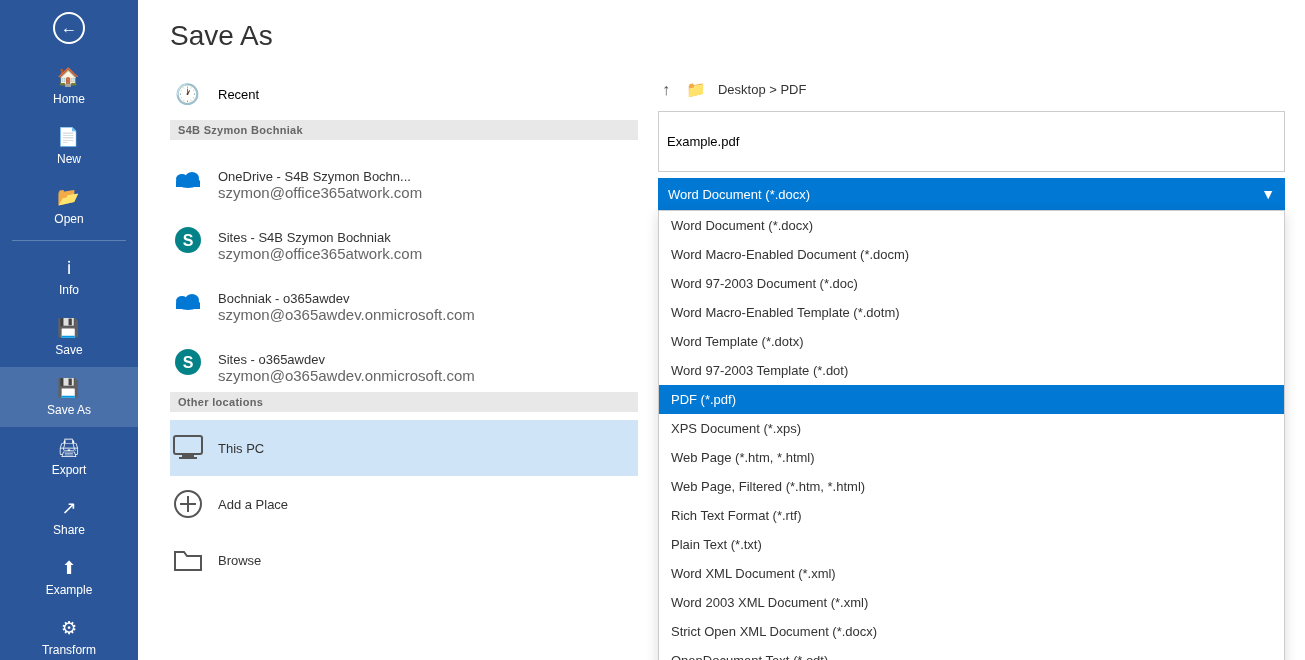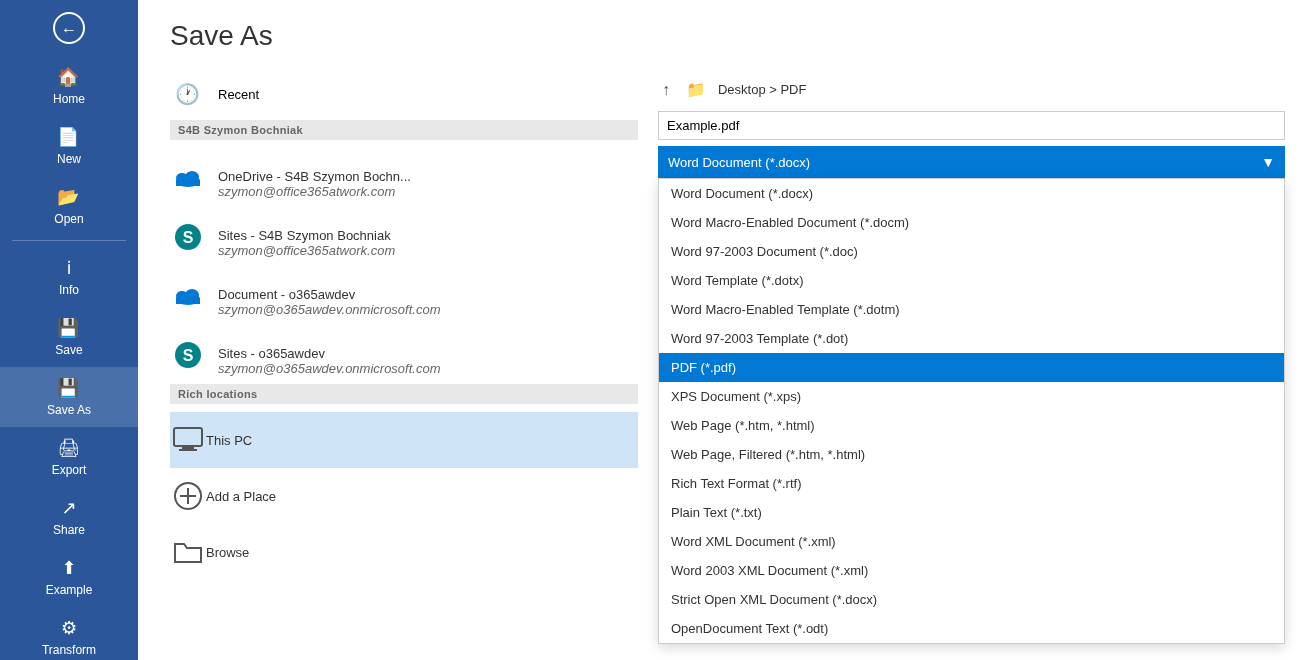--- a/index.html
+++ b/index.html
@@ -103,25 +103,26 @@
       display: flex;
       align-items: center;
       justify-content: center;
       font-size: 20px;
       flex-shrink: 0;
     }
     .cloud-icon { color: #0078d4; }
     .sharepoint-icon { color: #038387; }
     .recent-item-text { display: flex; flex-direction: column; margin-top: 13px; }
     .recent-item-name { font-size: 13px; color: #333; }
-    .recent-item-email { font-size: 13px; color: #666; font-style: italic; }
+    .recent-item-email { font-size: 15px; color: #666; }
 
     .location-item {
       display: flex;
       align-items: center;
+      gap: 12px;
       padding: 10px 8px 10px 0;
       cursor: pointer;
     }
     .location-item.selected { background: #d0e4f7; }
     .location-icon {
       width: 36px;
       height: 36px;
       display: flex;
       align-items: center;
       justify-content: center;
@@ -151,21 +152,21 @@
       background: none;
       border: none;
       cursor: pointer;
       font-size: 16px;
       color: #555;
       padding: 2px 4px;
     }
 
     .filename-input {
       width: 100%;
-      padding: 6px 8px;
+      padding: 22px 8px;
       border: 1px solid #ccc;
       font-size: 13px;
       margin-bottom: 6px;
       outline: none;
     }
 
     .filetype-select-container {
       position: relative;
       margin-bottom: 4px;
     }
@@ -318,39 +319,39 @@
       <div class="recent-item">
         <div class="recent-icon cloud-icon">
           <svg width="28" height="20" viewBox="0 0 28 20">
             <ellipse cx="14" cy="13" rx="12" ry="6" fill="#0078d4"></ellipse>
             <ellipse cx="8" cy="10" rx="6" ry="5" fill="#0078d4"></ellipse>
             <ellipse cx="18" cy="9" rx="7" ry="6" fill="#0078d4"></ellipse>
             <rect x="2" y="12" width="24" height="6" fill="#0078d4"></rect>
           </svg>
         </div>
         <div class="recent-item-text">
-          <span class="recent-item-name">Document - o365awdev</span>
+          <span class="recent-item-name">Bochniak - o365awdev</span>
           <span class="recent-item-email">szymon@o365awdev.onmicrosoft.com</span>
         </div>
       </div>
 
       <div class="recent-item">
         <div class="recent-icon sharepoint-icon">
           <svg width="28" height="28" viewBox="0 0 28 28">
             <circle cx="14" cy="14" r="13" fill="#038387"></circle>
             <text x="14" y="20" text-anchor="middle" font-size="16" font-weight="bold" fill="white">S</text>
           </svg>
         </div>
         <div class="recent-item-text">
           <span class="recent-item-name">Sites - o365awdev</span>
           <span class="recent-item-email">szymon@o365awdev.onmicrosoft.com</span>
         </div>
       </div>
 
-      <div class="section-label">Rich locations</div>
+      <div class="section-label">Other locations</div>
 
       <div class="location-item selected">
         <div class="location-icon">
           <svg width="32" height="28" viewBox="0 0 32 28">
             <rect x="2" y="2" width="28" height="18" rx="2" fill="none" stroke="#555" stroke-width="2"></rect>
             <rect x="10" y="20" width="12" height="3" fill="#555"></rect>
             <rect x="7" y="23" width="18" height="2" fill="#555"></rect>
           </svg>
         </div>
         <span class="location-item-name">This PC</span>
@@ -391,22 +392,22 @@
       <div class="filetype-select-container">
         <button class="filetype-select-btn">
           <span>Word Document (*.docx)</span>
           <span class="chevron">▼</span>
         </button>
 
         <div class="dropdown-list">
           <div class="dropdown-item">Word Document (*.docx)</div>
           <div class="dropdown-item">Word Macro-Enabled Document (*.docm)</div>
           <div class="dropdown-item">Word 97-2003 Document (*.doc)</div>
+          <div class="dropdown-item">Word Macro-Enabled Template (*.dotm)</div>
           <div class="dropdown-item">Word Template (*.dotx)</div>
-          <div class="dropdown-item">Word Macro-Enabled Template (*.dotm)</div>
           <div class="dropdown-item">Word 97-2003 Template (*.dot)</div>
           <div class="dropdown-item selected">PDF (*.pdf)</div>
           <div class="dropdown-item">XPS Document (*.xps)</div>
           <div class="dropdown-item">Web Page (*.htm, *.html)</div>
           <div class="dropdown-item">Web Page, Filtered (*.htm, *.html)</div>
           <div class="dropdown-item">Rich Text Format (*.rtf)</div>
           <div class="dropdown-item">Plain Text (*.txt)</div>
           <div class="dropdown-item">Word XML Document (*.xml)</div>
           <div class="dropdown-item">Word 2003 XML Document (*.xml)</div>
           <div class="dropdown-item">Strict Open XML Document (*.docx)</div>

